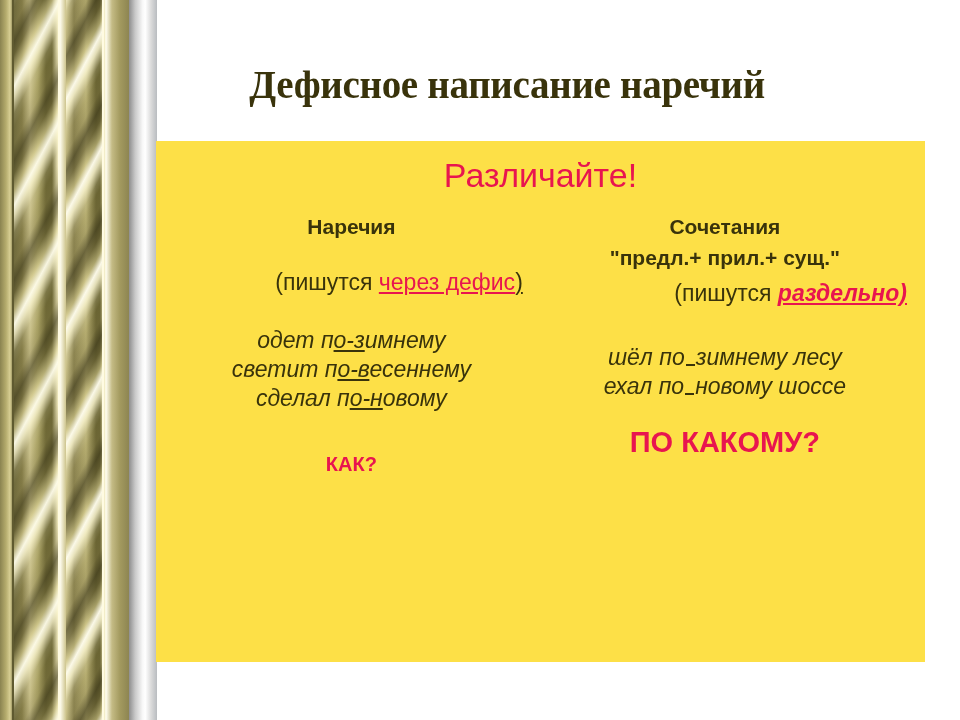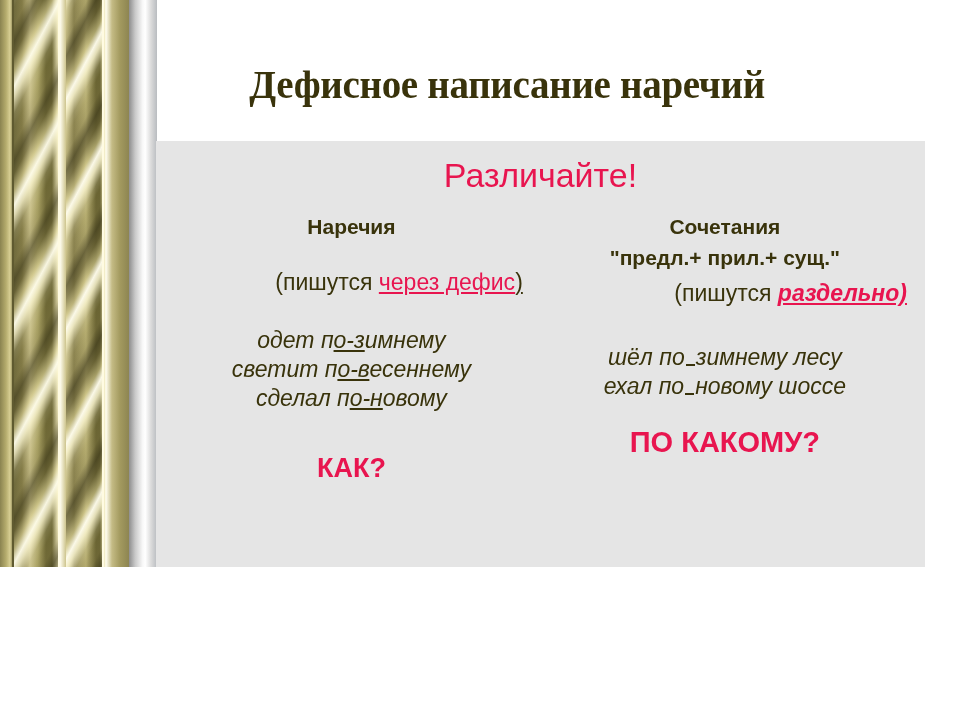--- a/index.html
+++ b/index.html
@@ -7,21 +7,21 @@
     margin: 0;
     padding: 0;
     background: #ffffff;
   }
   body {
     font-family: "Liberation Sans", sans-serif;
   }
   #slide {
     position: relative;
     width: 960px;
-    height: 567px;
+    height: 720px;
     background: #ffffff;
     overflow: hidden;
   }
 
   
   #left-border {
     position: absolute;
     left: 0;
     top: 0;
     width: 129px;
@@ -116,21 +116,21 @@
     white-space: nowrap;
   }
 
   
   #panel {
     position: absolute;
     left: 156px;
     top: 141px;
     width: 769px;
     height: 521px;
-    background: #e5e5e5;
+    background: #fde047;
     box-sizing: border-box;
   }
 
   #panel-heading {
     text-align: center;
     color: #e8154f;
     font-size: 34px;
     line-height: 40px;
     margin-top: 14px;
     font-weight: normal;
@@ -190,21 +190,21 @@
     width: 9px;
     border-bottom: 2px solid #39330b;
     margin: 0 1px -1px 1px;
   }
 
   .question {
     color: #e8154f;
     font-weight: bold;
     text-align: center;
   }
-  .question-left  { font-size: 27px; margin-top: 40px; }
+  .question-left  { font-size: 20px; margin-top: 40px; }
   .question-right { font-size: 29px; margin-top: 25px; }
 </style>
 </head>
 <body>
 
 <div id="slide">
 
   <div id="left-border">
     <div class="rope" id="rope-a"></div>
     <div class="rope" id="rope-b"></div>

